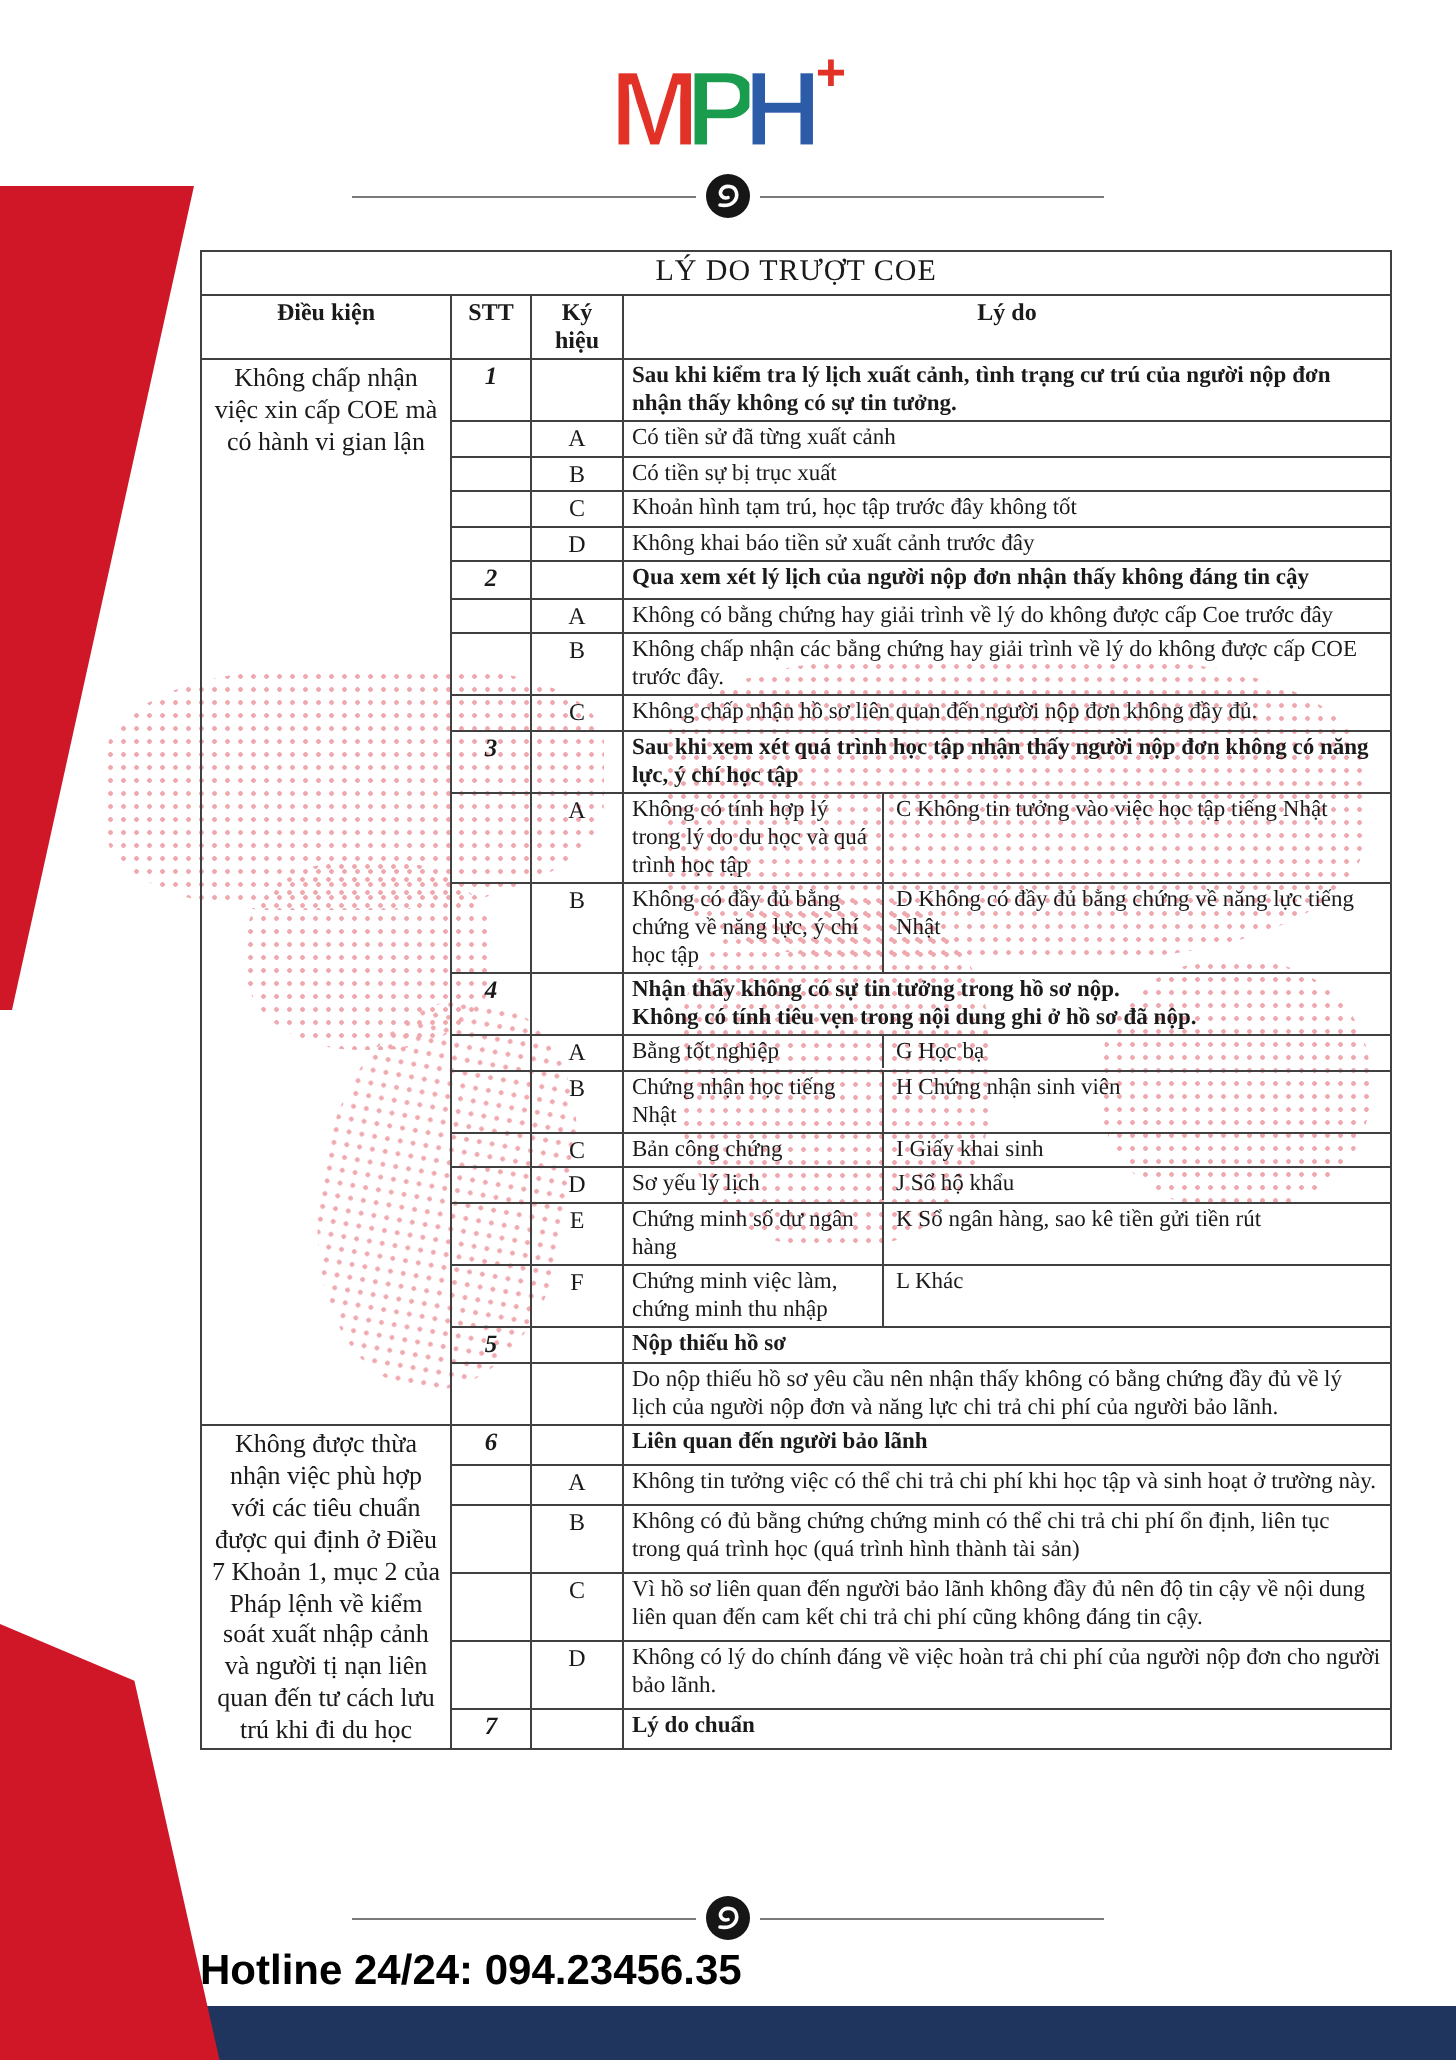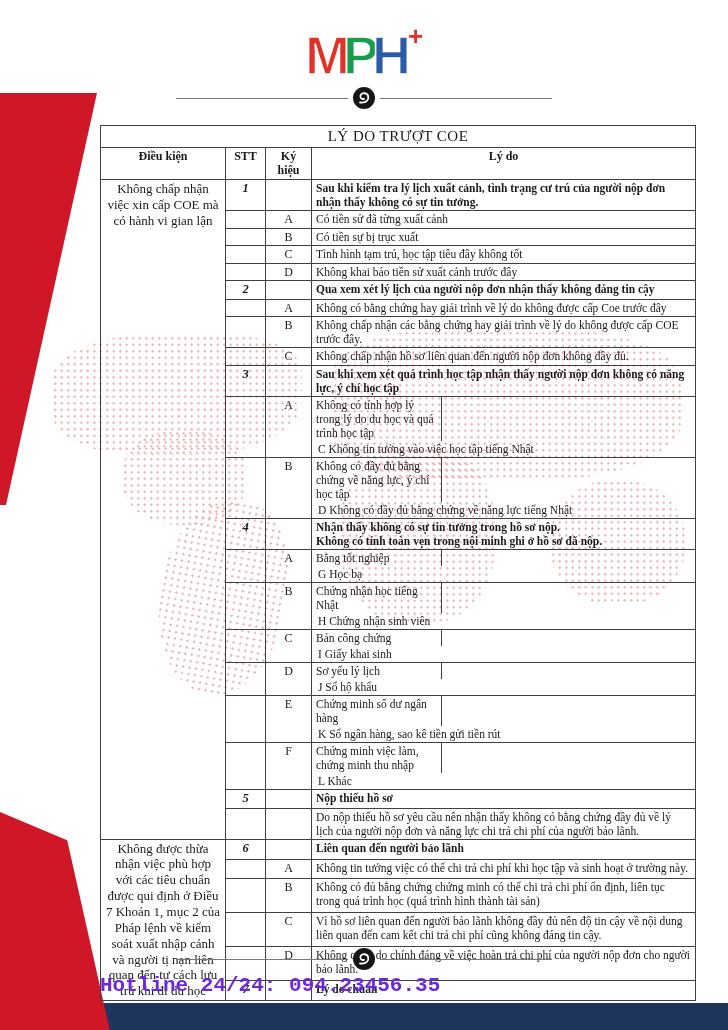--- a/index.html
+++ b/index.html
@@ -40,27 +40,27 @@
             font-size:11.5px;line-height:1.22;table-layout:fixed;}
   table.coe td,table.coe th{border:1px solid #404040;padding:1px 4px;vertical-align:top;background:transparent;
             word-wrap:break-word;}
   .t-title{font-weight:normal;font-size:15px;text-align:center;padding:5px 4px;letter-spacing:.5px;}
   th{font-weight:bold;font-size:12px;text-align:center;vertical-align:middle;padding:2px;}
   .c-dk{text-align:center;vertical-align:middle;font-size:13px;padding:2px 5px;}
   .c-stt{font-weight:bold;font-style:italic;text-align:center;vertical-align:middle;font-size:12.5px;}
   .c-key{text-align:center;font-size:12px;}
   .c-title{font-weight:bold;}
   .c-split{padding:0 !important;}
-  .split{display:flex;width:100%;flex-direction:column;}
+  .split{display:flex;width:100%;}
   .split .sl{width:130px;border-right:1px solid #404040;padding:1px 4px;box-sizing:border-box;}
   .split .sr{flex:1;padding:1px 6px;}
 
   
-  .hotline{position:absolute;left:100px;top:974px;z-index:2;font-family:Liberation Mono, monospace;
-           font-weight:bold;font-size:21px;color:#6d28d9;}
+  .hotline{position:absolute;left:100px;top:974px;z-index:2;font-family:Liberation Sans, sans-serif;
+           font-weight:bold;font-size:21px;color:#000000;}
 </style>
 </head>
 <body>
 
 <div class="page">
 
   <div class="wedge-top"></div>
   <div class="wedge-bottom"></div>
   <div class="navy-bar"></div>
   <div class="map">
@@ -123,21 +123,21 @@
           <td class="c-txt">Có tiền sử đã từng xuất cảnh</td>
         </tr>
     <tr>
           <td class="c-stt"></td>
           <td class="c-key">B</td>
           <td class="c-txt">Có tiền sự bị trục xuất</td>
         </tr>
     <tr>
           <td class="c-stt"></td>
           <td class="c-key">C</td>
-          <td class="c-txt">Tình hình tạm trú, học tập tiêu đây không tốt</td>
+          <td class="c-txt">Khoản hình tạm trú, học tập trước đây không tốt</td>
         </tr>
     <tr>
           <td class="c-stt"></td>
           <td class="c-key">D</td>
           <td class="c-txt">Không khai báo tiền sử xuất cảnh trước đây</td>
         </tr>
 
     <tr>
       <td class="c-stt">2</td>
       <td class="c-key"></td>
@@ -189,21 +189,21 @@
         <div class="sr">D Không có đầy đủ bằng chứng về năng lực tiếng Nhật</div>
       </div>
           </td>
     </tr>
 
     <tr>
       <td class="c-stt">4</td>
       <td class="c-key"></td>
       <td class="c-title">
         <div>Nhận thấy không có sự tin tưởng trong hồ sơ nộp.</div>
-        <div>Không có tính toàn vẹn trong nội minh ghi ở hồ sơ đã nộp.</div>
+        <div>Không có tính tiêu vẹn trong nội dung ghi ở hồ sơ đã nộp.</div>
       </td>
     </tr>
     <tr>
       <td class="c-stt"></td>
       <td class="c-key">A</td>
       <td class="c-split">
             <div class="split">
         <div class="sl">Bằng tốt nghiệp</div>
         <div class="sr">G  Học bạ</div>
       </div>

